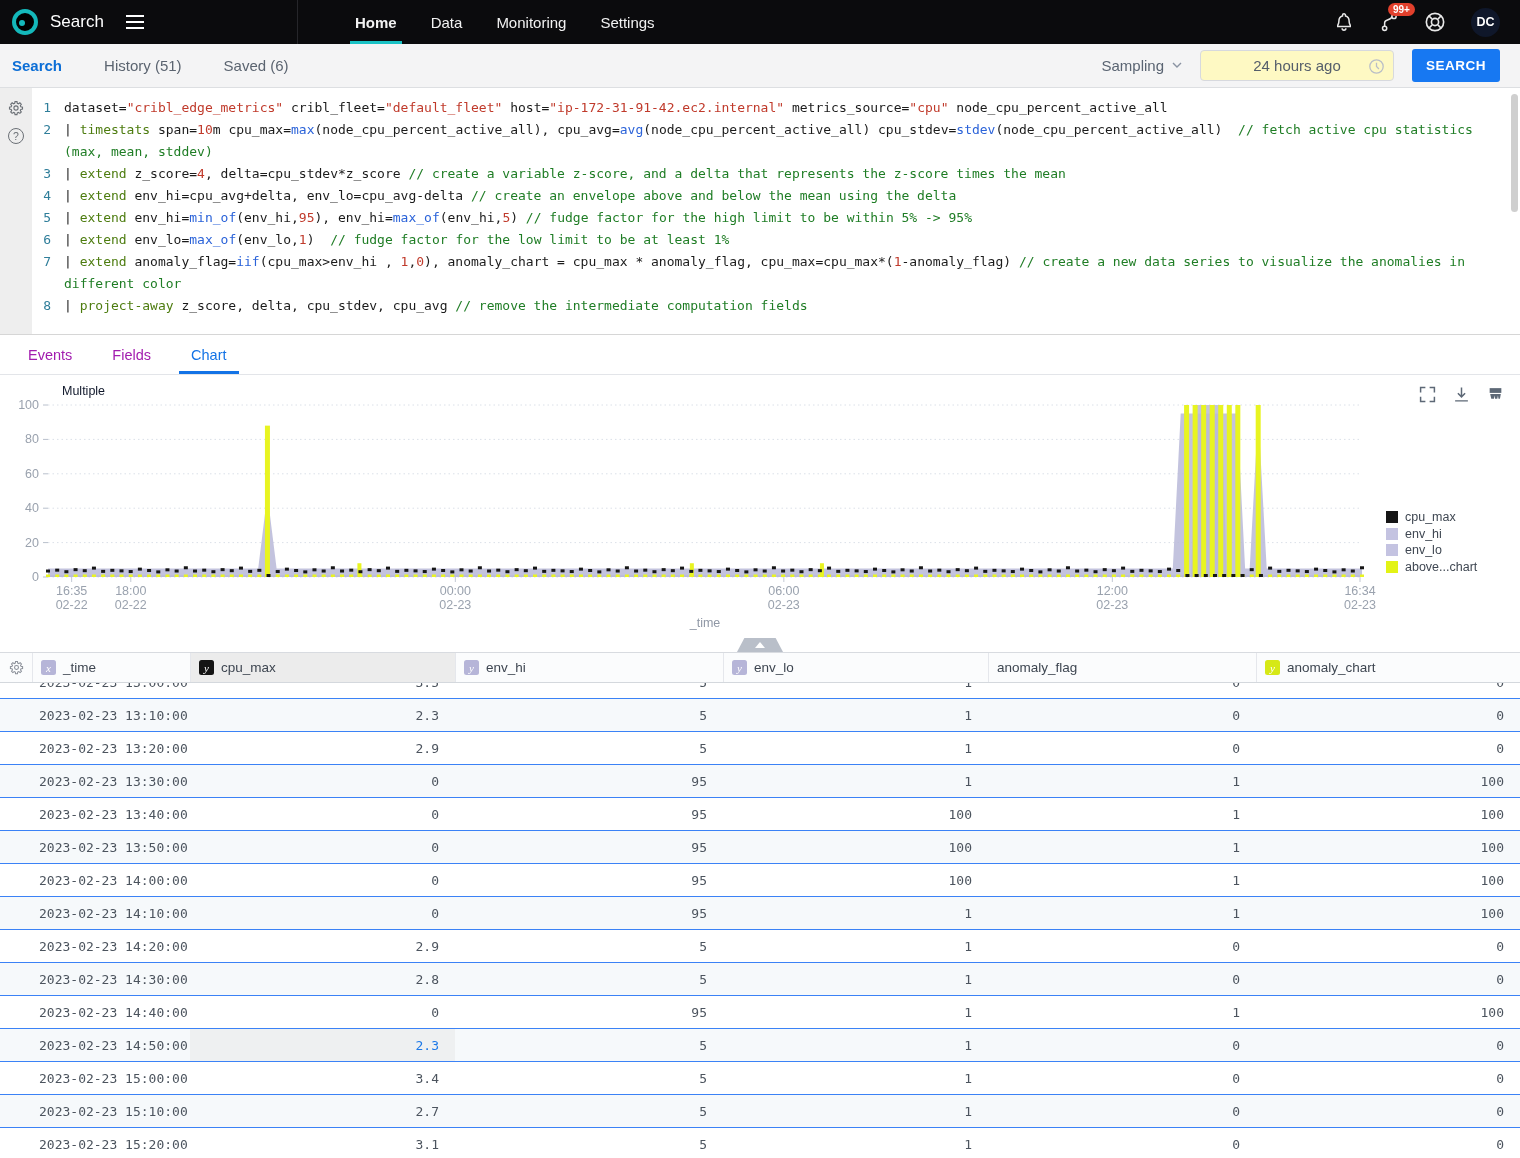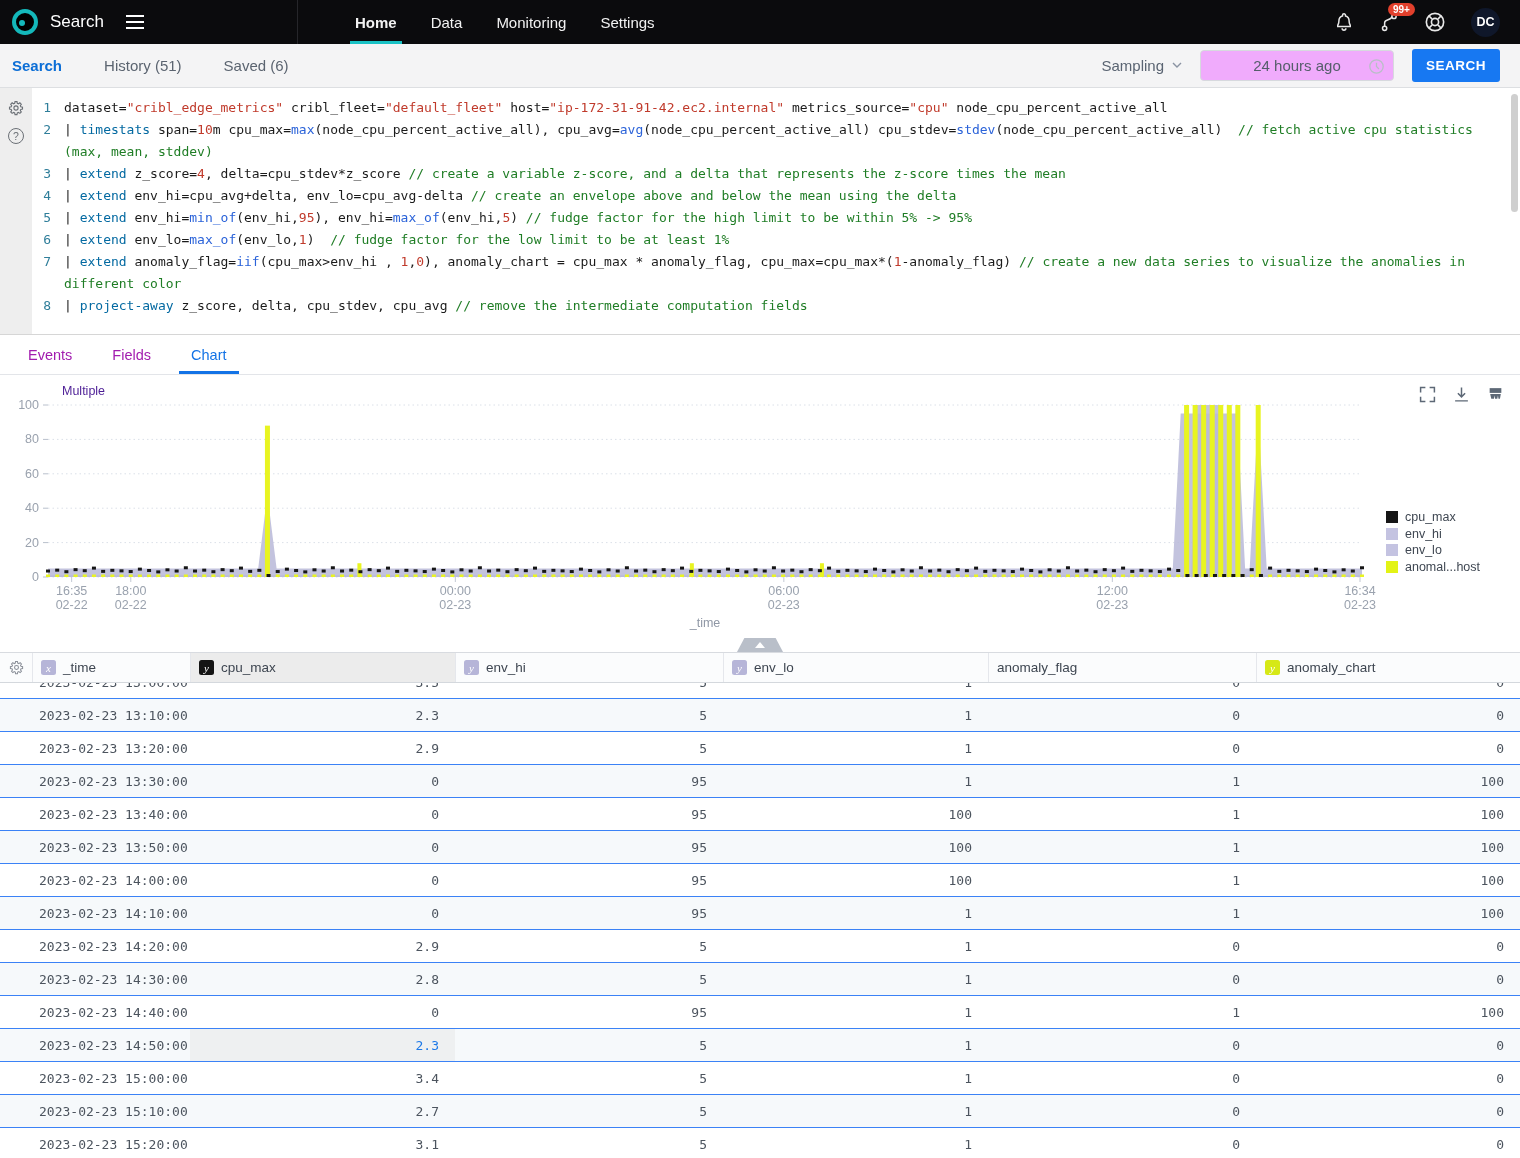--- a/index.html
+++ b/index.html
@@ -24,48 +24,48 @@
   .nav-ic { color:#e8e8e8; position:relative; display:flex; }
   .badge99 { position:absolute; top:-9px; left:9px; background:#e2402c; color:#fff; font-size:10px; font-weight:bold; padding:1px 5px; border-radius:8px; }
   .avatar { width:29px; height:29px; border-radius:50%; background:#0f172a; color:#fff; font-size:12.5px; font-weight:bold; display:flex; align-items:center; justify-content:center; }
   
   .subbar { height:44px; background:#f4f4f5; border-bottom:1px solid #dddfe2; display:flex; align-items:center; }
   .subtabs { display:flex; gap:0; }
   .subtab { font-size:15px; color:#5b6470; padding:0 30px 0 12px; cursor:pointer; }
   .subtab.active { color:#0c6ed6; font-weight:bold; }
   .subright { margin-left:auto; display:flex; align-items:center; gap:18px; padding-right:20px; }
   .sampling { display:flex; align-items:center; gap:8px; color:#5a6472; font-size:15px; cursor:pointer; }
-  .timeinput { width:194px; height:31px; background:#f0abfc; border:1px solid #d7d9de; border-radius:4px; display:flex; align-items:center; justify-content:center; color:#555e6b; font-size:15px; position:relative; cursor:text; }
+  .timeinput { width:194px; height:31px; background:#fef9c3; border:1px solid #d7d9de; border-radius:4px; display:flex; align-items:center; justify-content:center; color:#555e6b; font-size:15px; position:relative; cursor:text; }
   .timeinput .clk { position:absolute; right:8px; top:7px; color:#b9bec7; }
   .searchbtn { width:88px; height:33px; background:#1778f2; color:#fff; border:none; border-radius:3px; font-weight:bold; font-size:13.5px; letter-spacing:.5px; cursor:pointer; font-family:"Liberation Sans",sans-serif; }
   
   .editor { height:247px; border-bottom:1px solid #d6d6d6; display:flex; position:relative; background:#fff; }
   .gutter { width:32px; background:#eeeeee; padding-top:12px; display:flex; flex-direction:column; align-items:center; gap:12px; color:#6b7076; }
   .help-ic { width:16px; height:16px; border:1.3px solid #6b7076; border-radius:50%; font-size:10.5px; display:flex; align-items:center; justify-content:center; }
   .codearea { flex:1; padding:9px 16px 0 0; font-family:"DejaVu Sans Mono", monospace; font-size:13px; line-height:22px; }
   .code-line { display:flex; }
   .lnum { width:32px; min-width:32px; text-align:right; padding-right:13px; color:#2f7e9a; user-select:none; }
   .ltext { flex:1; color:#1b1b1b; white-space:pre-wrap; word-break:break-word; }
-  .tk { color:#0369a1;margin-top:23px; } .ts { color:#c03a2b; } .tf { color:#2b63d9; } .tn { color:#c03a2b; } .tc { color:#1f7d25; }
+  .tk { color:#4d7c0f;margin-top:23px; } .ts { color:#c03a2b; } .tf { color:#2b63d9; } .tn { color:#c03a2b; } .tc { color:#1f7d25; }
   .ed-scroll { position:absolute; right:2px; top:6px; width:7px; height:234px; }
   .ed-thumb { width:7px; height:118px; background:#cfcfcf; border-radius:4px; }
   
   .resultsbar { height:40px; background:#fff; border-bottom:1px solid #e3e5e9; display:flex; align-items:stretch; font-size:14.5px; }
   .rtab { display:flex; align-items:center; margin-left:16px; padding:0 12px; color:#a21caf; cursor:pointer; position:relative; }
   .rtab.active { color:#1373e6; }
   .rtab.active::after { content:""; position:absolute; left:0; right:0; bottom:0; height:3px; background:#1373e6; }
   .rbright { margin-left:auto; display:flex; align-items:center; gap:14px; padding-right:18px; }
   .muted { color:#7c8796; }
   .strongval { color:#3c4553; font-weight:bold; }
   .bluelink { color:#1373e6; cursor:pointer; display:flex; align-items:center; gap:5px; }
   .statuschk { width:17px; height:17px; background:#27a336; border-radius:3px; color:#fff; font-size:12px; display:flex; align-items:center; justify-content:center; }
   
   .chartpanel { position:relative; height:277px; background:#fff; }
   .chartpanel svg.plot { position:absolute; left:0; top:0; }
-  .charttitle { position:absolute; left:62px; top:9px; color:#4c1d95; font-size:12.5px; }
+  .charttitle { position:absolute; left:62px; top:9px; color:#0f172a; font-size:12.5px; }
   .tools { position:absolute; right:16px; top:11px; display:flex; gap:17px; color:#5d6876; }
   .tools .t { cursor:pointer; display:flex; }
   .legend { position:absolute; left:1386px; top:134px; font-size:12.5px; color:#3f4752; }
   .legend-item { display:flex; align-items:center; height:16.5px; gap:7px; cursor:pointer; }
   .sw { width:12px; height:12px; }
   .xtimelabel { position:absolute; left:48px; width:1314px; top:241px; text-align:center; color:#8f97a5; font-size:12.5px; }
   .collapse { position:absolute; left:737px; top:263px; width:46px; height:14px; background:#b9bfc9;
               clip-path:polygon(16% 0,84% 0,100% 100%,0 100%); display:flex; align-items:center; justify-content:center; cursor:pointer; }
   .collapse i { width:0; height:0; border-left:5px solid transparent; border-right:5px solid transparent; border-bottom:6px solid #fff; }
   
@@ -578,21 +578,21 @@
       <div class="legend-item">
         <span class="sw" style="background: rgb(196, 195, 225);"></span>
         <span>env_hi</span>
       </div>
       <div class="legend-item">
         <span class="sw" style="background: rgb(196, 195, 225);"></span>
         <span>env_lo</span>
       </div>
       <div class="legend-item">
         <span class="sw" style="background: rgb(227, 243, 21);"></span>
-        <span>anomal...host</span>
+        <span>above...chart</span>
       </div>
     </div>
   <div class="xtimelabel">_time</div>
   <div class="collapse">
       <i></i>
     </div>
 </div>
 
 <div class="table">
   <div class="thead" id="thead">

